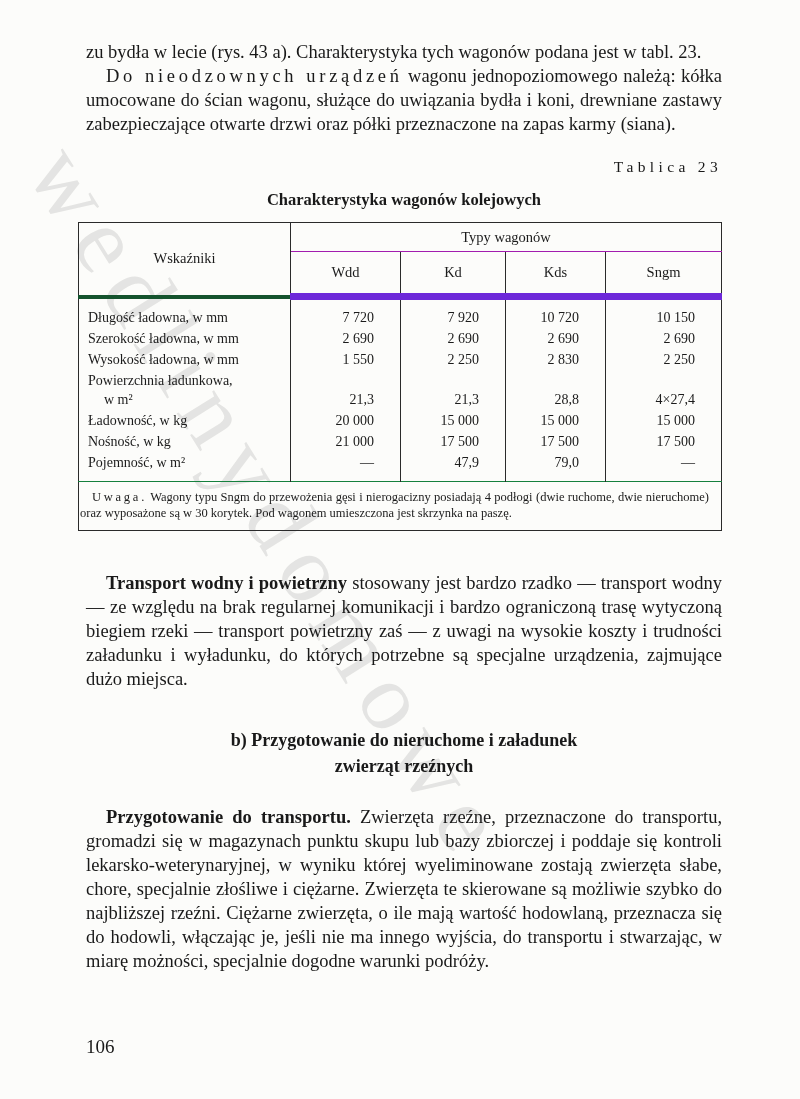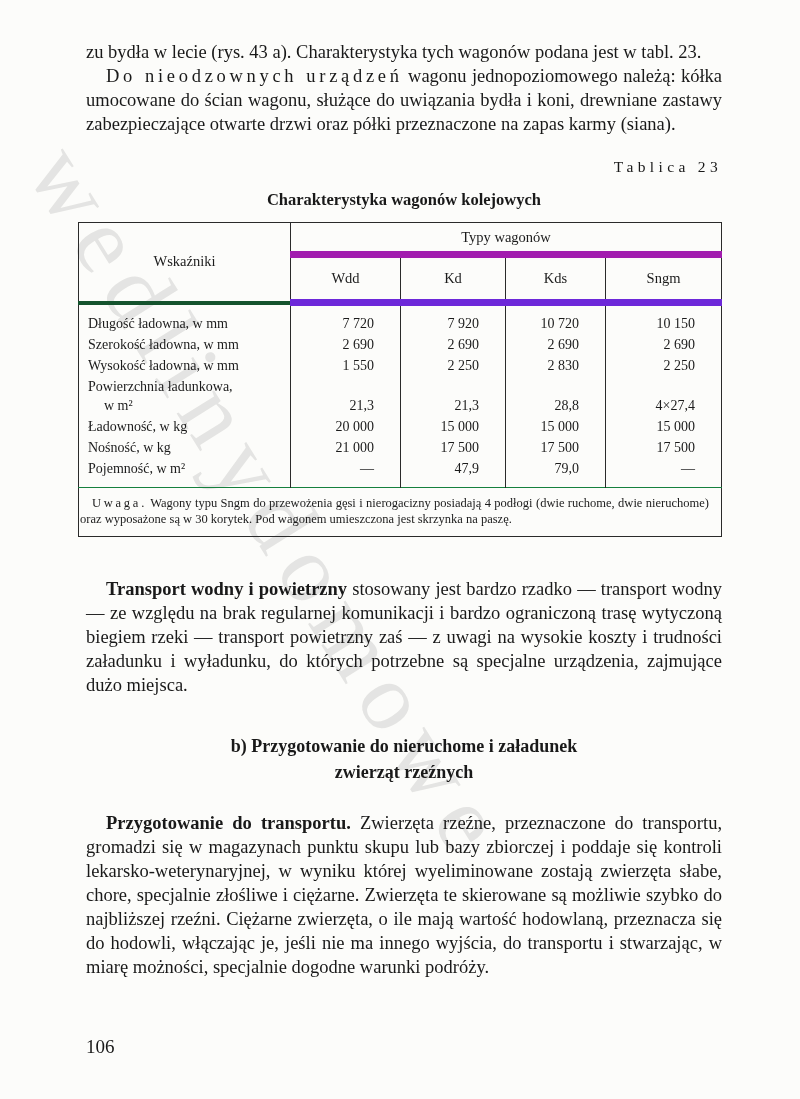--- a/index.html
+++ b/index.html
@@ -72,21 +72,21 @@
     table-layout: fixed;
     border: 1.5px solid #2a2a2a;
     font-size: 14px;
     line-height: 19px;
     color: #1b1b1b;
   }
   table.spec th, table.spec td { border-right: 1px solid #2a2a2a; }
   table.spec tr > *:last-child { border-right: none; }
   .spec thead th { font-weight: normal; font-size: 14.5px; }
   .h-wsk { border-bottom: 4px solid #14532d; vertical-align: middle; }
-  .h-typy { border-bottom: 7px solid #a21caf; padding: 5px 0 4px 0; text-align: center; }
+  .h-typy { border-bottom: 1px solid #a21caf; padding: 5px 0 4px 0; text-align: center; }
   .colnames th { border-bottom: 7px solid #6d28d9; padding: 11px 0; text-align: center; }
   td.c-label { padding: 1px 4px 1px 9px; vertical-align: bottom; }
   td.c-val { text-align: right; padding: 1px 26px 1px 0; vertical-align: bottom; }
   tr.first-data td { padding-top: 8px; }
   tr.last-data td { padding-bottom: 9px; }
   .lbl2 { padding-left: 16px; }
   .note-row td {
     border-top: 1px solid #15803d;
     font-size: 12.5px;
     line-height: 16px;

